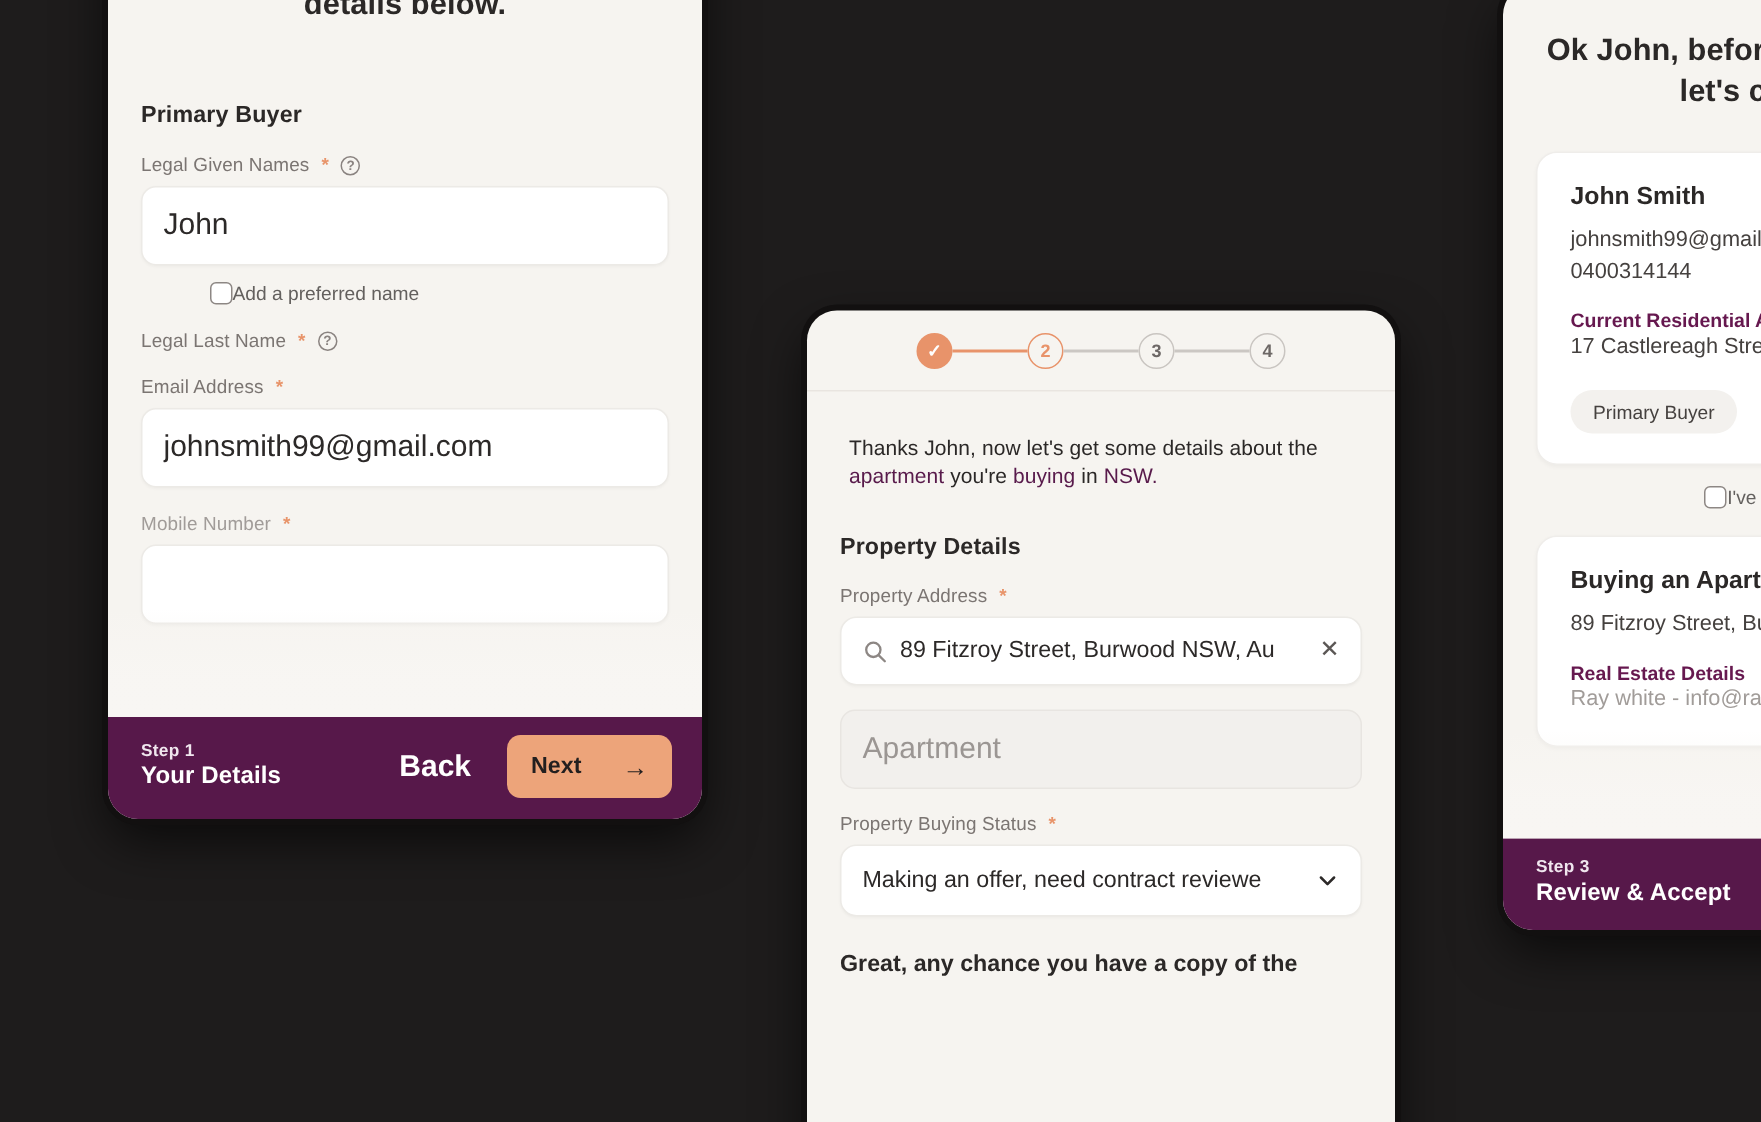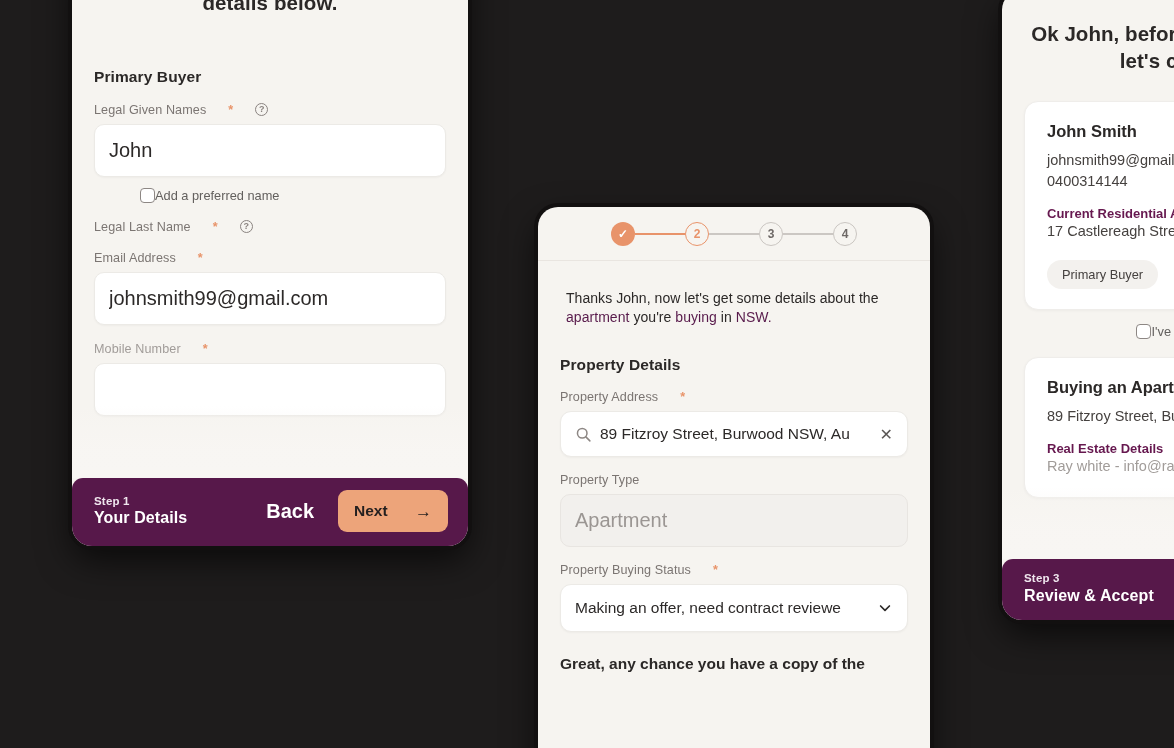--- a/index.html
+++ b/index.html
@@ -31,40 +31,40 @@
     position: absolute; left: 0; right: 0; bottom: 0; height: 72px;
     background: linear-gradient(to bottom, rgba(246,244,240,0) 0%, rgba(248,246,243,.92) 62%, #f8f6f3 100%);
     pointer-events: none;
   }
 
   
   .footer {
     flex: 0 0 auto;
     background: #57184a;
     padding: 12px 20px 14px 22px;
-    display: flex; align-items: center; justify-content: space-between; border-radius: 11px;
+    display: flex; align-items: center; justify-content: space-between;
   }
   .footer-step-sm { color: #f0e6ee; font-size: 11.5px; font-weight: 700; letter-spacing: .2px; line-height: 1.3; }
   .footer-step-lg { color: #ffffff; font-size: 16px; font-weight: 700; letter-spacing: .1px; line-height: 1.25; }
   .footer-actions { display: flex; align-items: center; gap: 16px; }
   .back-btn {
     color: #fff; font-size: 20px; font-weight: 700; background: none; border: 0;
     cursor: pointer; padding: 6px 8px; font-family: inherit;
   }
   .next-btn {
     background: #eda47a; color: #231f1f; border: 0; border-radius: 9px;
     padding: 12px 16px; min-width: 110px;
     display: flex; align-items: center; justify-content: space-between; gap: 10px;
     font-size: 15.5px; font-weight: 700; cursor: pointer; font-family: inherit;
   }
   .next-btn .arrow { font-size: 17px; line-height: 1; }
 
   
   .form-label {
-    display: flex; align-items: flex-start; gap: 22px;
+    display: flex; align-items: flex-end; gap: 8px;
     font-size: 12.6px; color: #7b7572; margin-bottom: 7px; letter-spacing: .1px;
   }
   .req { color: #e8946a; font-weight: 700; }
   .help-icon {
     width: 13px; height: 13px; border: 1.4px solid #8a8380; border-radius: 50%;
     font-size: 9px; line-height: 11px; text-align: center; color: #8a8380; font-weight: 700;
     display: inline-block; cursor: pointer;
   }
   .text-input {
     width: 100%; background: #fff; border: 1px solid #eceae6; border-radius: 10px;
@@ -108,21 +108,21 @@
   .bar-done { background: #e8936a; }
   .bar-idle { background: #cbc7c3; }
 
   .center-title {
     font-size: 14px; font-weight: 400; color: #2b2827;
     line-height: 1.33; padding: 28px 6px 0; letter-spacing: .05px;
   }
   .hl { color: #581a4b; }
   .cfield { margin-top: 16px; }
   .search-input-wrap {
-    display: flex; align-items: flex-end; gap: 8px;
+    display: flex; align-items: center; gap: 8px;
     background: #fff; border: 1px solid #eceae6; border-radius: 11px;
     padding: 13px 14px; box-shadow: 0 1px 2px rgba(0,0,0,.035);
   }
   .search-input-wrap .val {
     flex: 1 1 auto; font-size: 15.5px; color: #2c2928;
     white-space: nowrap; overflow: hidden;
   }
   .icon-btn { background: none; border: 0; cursor: pointer; color: #5b5755; font-size: 16px; line-height: 1; padding: 0; font-family: inherit; }
   .select-wrap {
     display: flex; align-items: center; justify-content: space-between; gap: 8px;
@@ -253,24 +253,20 @@
               <circle cx="8.5" cy="8.5" r="5.6"></circle>
                 <line x1="12.8" y1="12.8" x2="17.5" y2="17.5" stroke-linecap="round"></line>
             </svg>
           </span>
           <span class="val">89 Fitzroy Street, Burwood NSW, Au</span>
           <button class="icon-btn">✕</button>
         </div>
       </div>
 
       <div class="cfield">
-        <div class="form-label">
-          <span>Property Type</span>
-          <span class="req"></span>
-        </div>
         <input class="text-input input-disabled" type="text" readonly="" value="Apartment" style="">
       </div>
 
       <div class="cfield">
         <div class="form-label">
           <span>Property Buying Status</span>
           <span class="req">*</span>
         </div>
         <div class="select-wrap">
           <span class="val">Making an offer, need contract reviewe</span>

